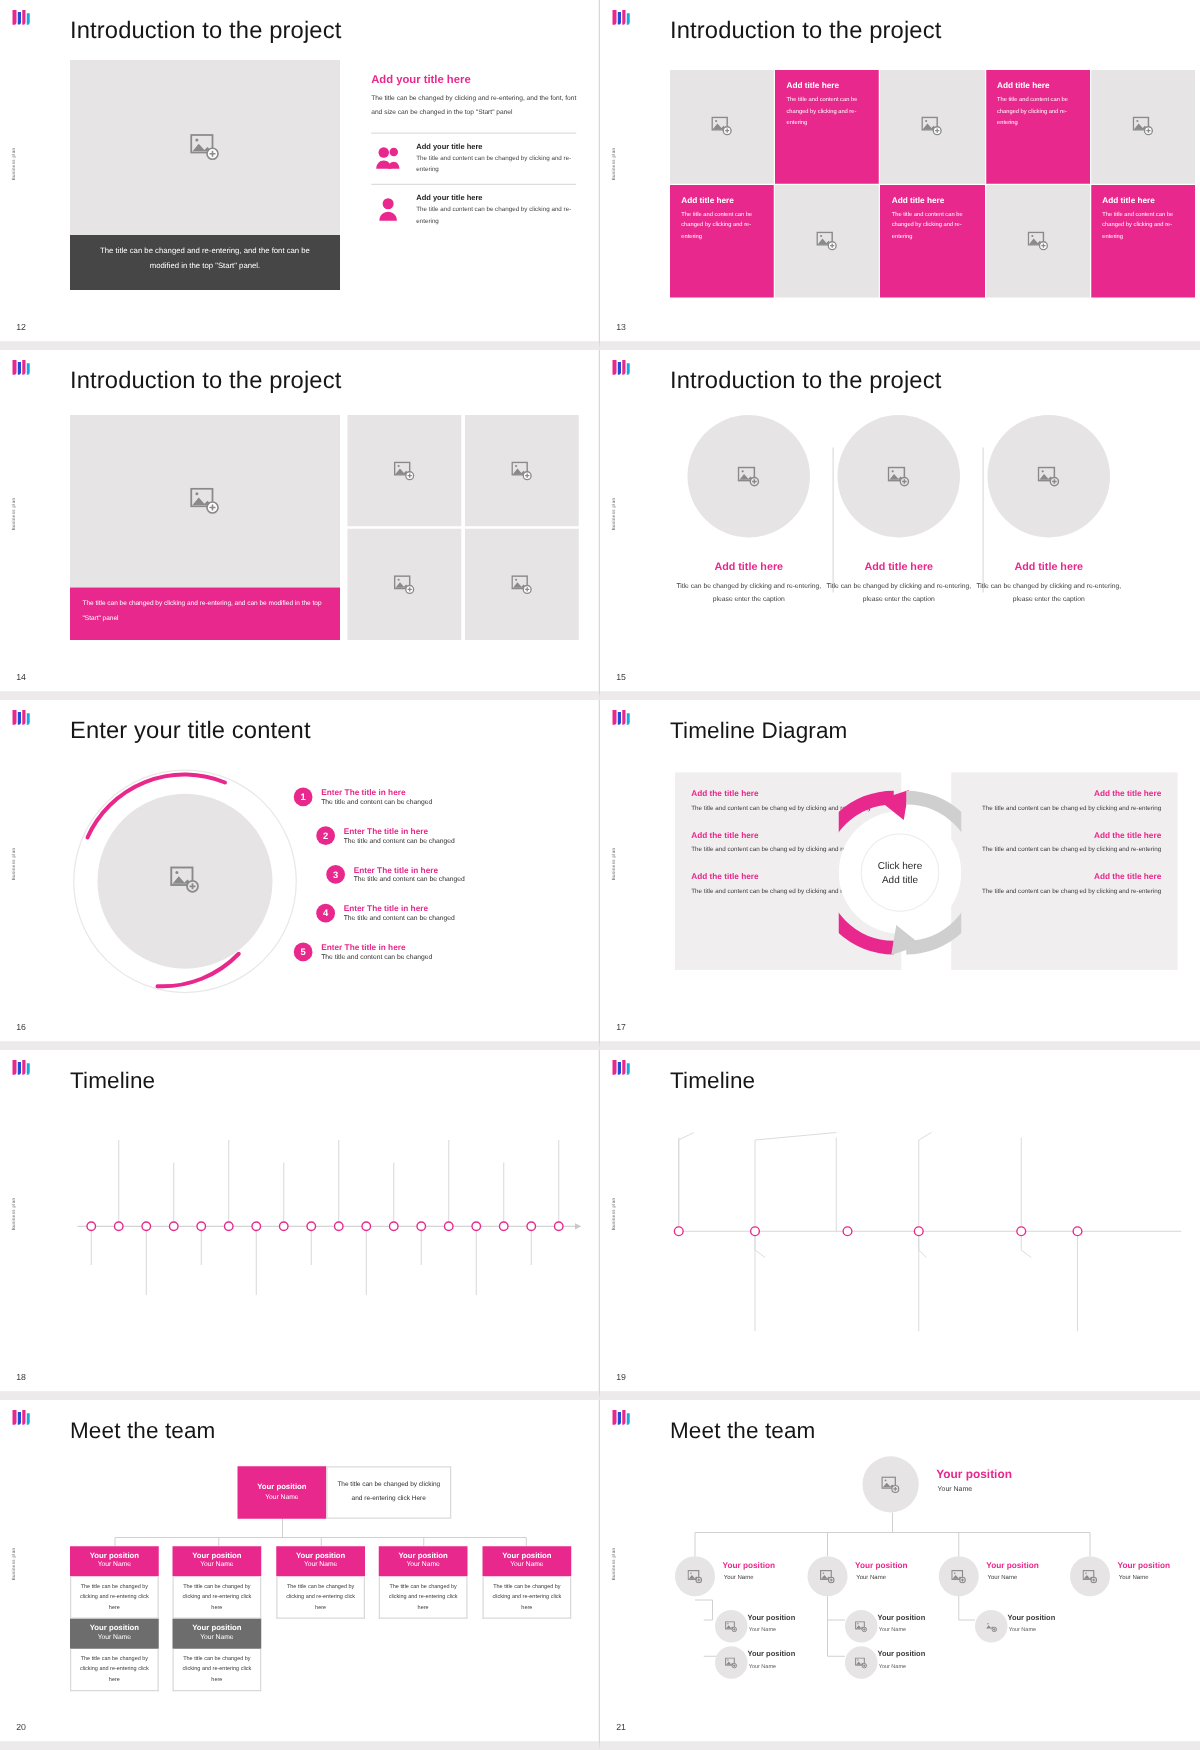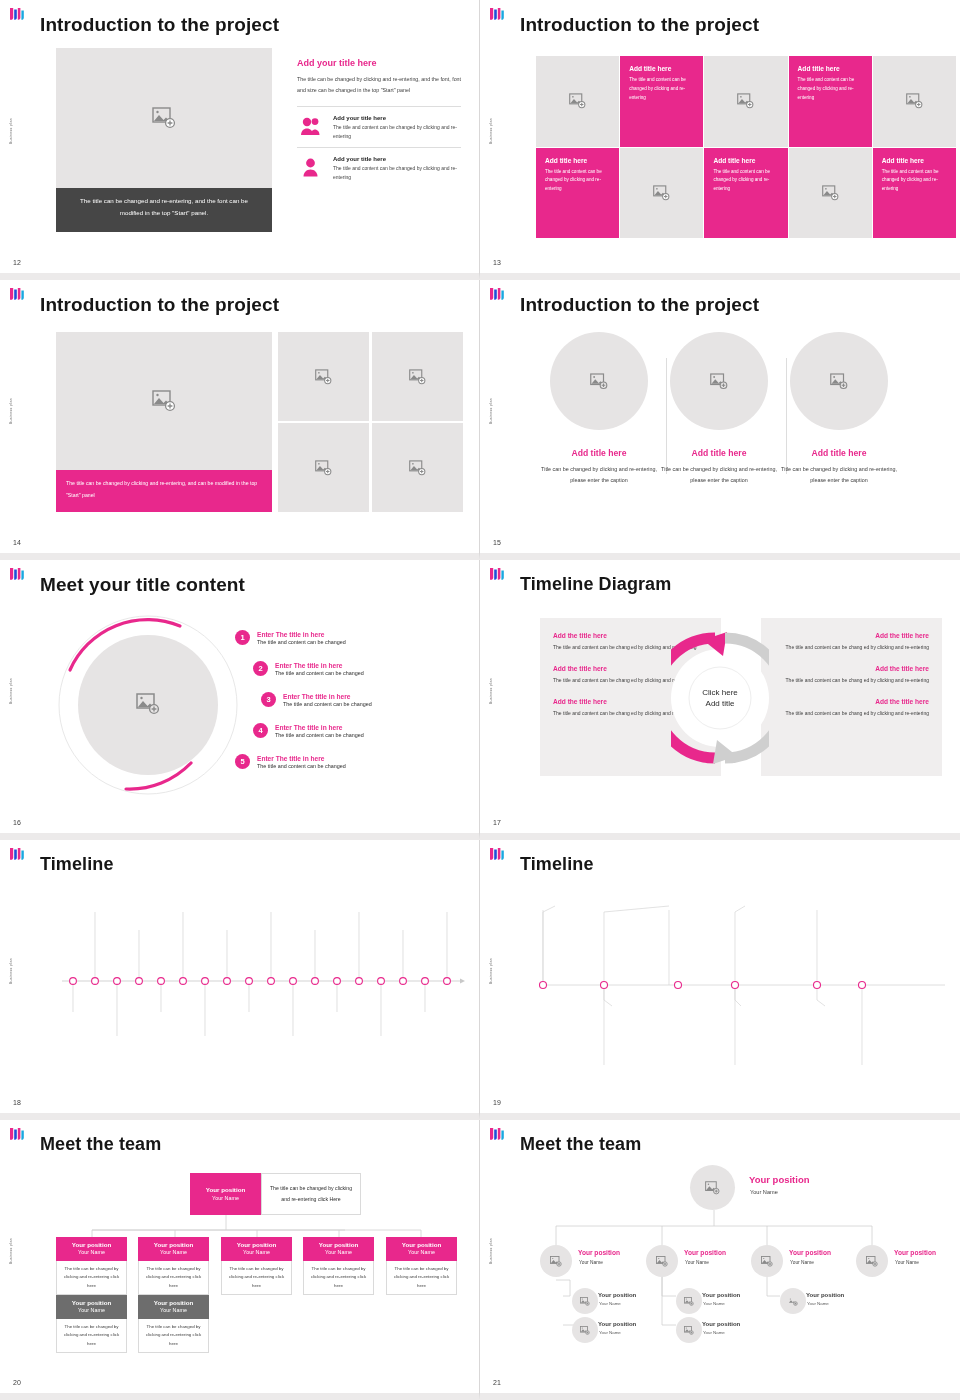--- a/index.html
+++ b/index.html
@@ -13,21 +13,21 @@
   .deck{ display:grid; grid-template-columns:repeat(2,480px); grid-template-rows:repeat(4,280px); width:960px; height:1400px; }
   .slide{ position:relative; width:480px; height:280px; background:#fff; border-right:1px solid #d9d7d7; border-bottom:7px solid #eceaea; overflow:hidden; }
   .slide:nth-child(2n){ border-right:none; }
   .logo{ position:absolute; left:9px; top:7px; width:18px; height:14px; }
   .vert-label{
     position:absolute; left:9px; top:118px; width:10px;
     font-size:3.6px; color:#6a6a6a; letter-spacing:.3px;
     writing-mode:vertical-rl; transform:rotate(180deg); white-space:nowrap;
   }
   .pagenum{ position:absolute; left:13px; bottom:7px; font-size:7px; color:#3c3c3c; }
-  .s-title{ position:absolute; left:40px; top:14px; font-size:19px; font-weight:700; color:#161616; letter-spacing:.1px; }
+  .s-title{ position:absolute; left:56px; top:14px; font-size:19px; font-weight:400; color:#161616; letter-spacing:.1px; }
   .s-title.sm{ font-size:18px; }
   .ph{ background:#e6e4e4; display:flex; align-items:center; justify-content:center; }
   .hr{ height:1px; background:#ddd; }
 
   
   .s12-img{ position:absolute; left:56px; top:48px; width:216px; height:140px; }
   .s12-cap{ position:absolute; left:56px; top:188px; width:216px; height:44px; background:#464646; color:#fff;
             font-size:6.2px; line-height:1.95; padding:7px 12px; text-align:center; }
   .s12-right{ position:absolute; left:297px; top:58px; width:164px; }
   .s12-h{ font-size:9px; font-weight:bold; color:#e8288c; margin-bottom:6px; }
@@ -354,21 +354,21 @@
   </div>
 
   <div class="slide">
     <svg class="logo" viewBox="0 0 18 14">
       <path d="M1 1h3.2v9.5c0 1.5-1 2.3-2.2 2.3H1z" fill="#e8288c"></path>
       <path d="M5.2 2.6h2.6v8.2c0 1.2-.8 1.9-1.8 1.9h-.8z" fill="#1f4fd8"></path>
       <path d="M8.8 1h2.6v9.6c0 1.4-.9 2.2-2 2.2h-.6z" fill="#e8288c"></path>
       <path d="M12.4 3.6h2.4v6.9c0 1.4-.8 2.3-1.9 2.3h-.5z" fill="#19a8e0"></path>
     </svg>
     <div class="vert-label">Business plan</div>
-    <div class="s-title">Meet your title content</div>
+    <div class="s-title">Enter your title content</div>
 
     <div class="s16-wrap">
       <svg width="190" height="195" viewBox="0 0 190 195">
         <circle cx="92" cy="97" r="89" fill="none" stroke="#e8e8e8" stroke-width="1"></circle>
         <circle cx="92" cy="97" r="70" fill="#e6e4e4"></circle>
         <path d="M 14 62 A 85 85 0 0 1 124 18" fill="none" stroke="#e8288c" stroke-width="3.2" stroke-linecap="round"></path>
         <path d="M 70 181 A 85 85 0 0 0 135 155" fill="none" stroke="#e8288c" stroke-width="3.2" stroke-linecap="round"></path>
         <g transform="translate(80,85)">
           <rect x="1" y="1" width="17" height="14" fill="none" stroke="#8a8a8a" stroke-width="1.5"></rect>
           <circle cx="5.5" cy="5" r="1.2" fill="#8a8a8a"></circle>

